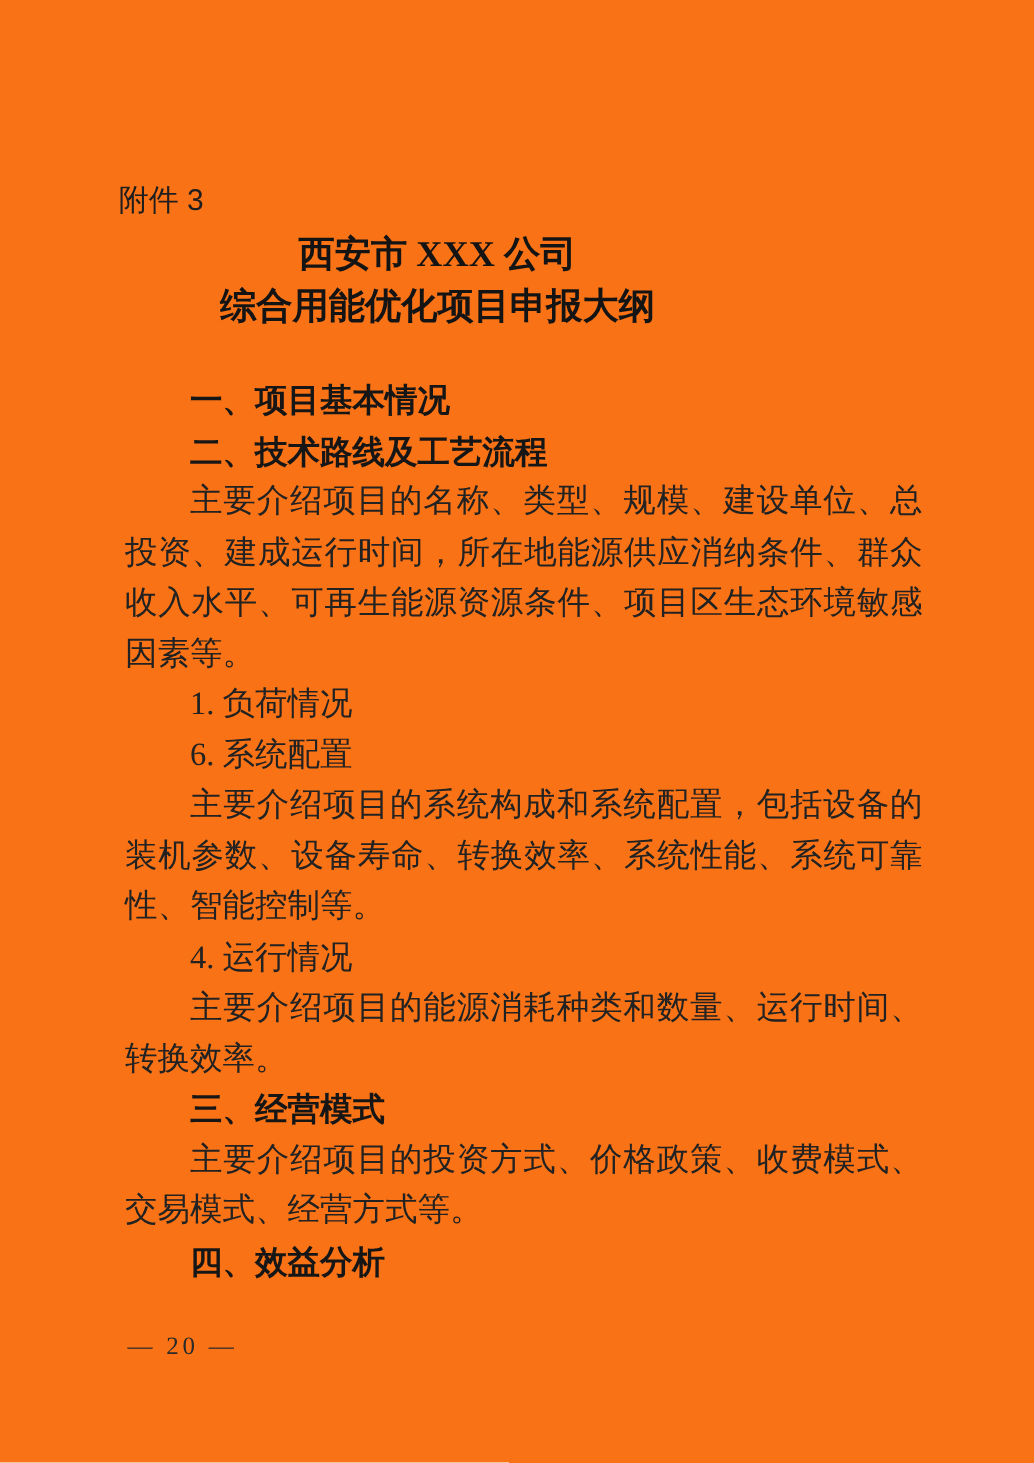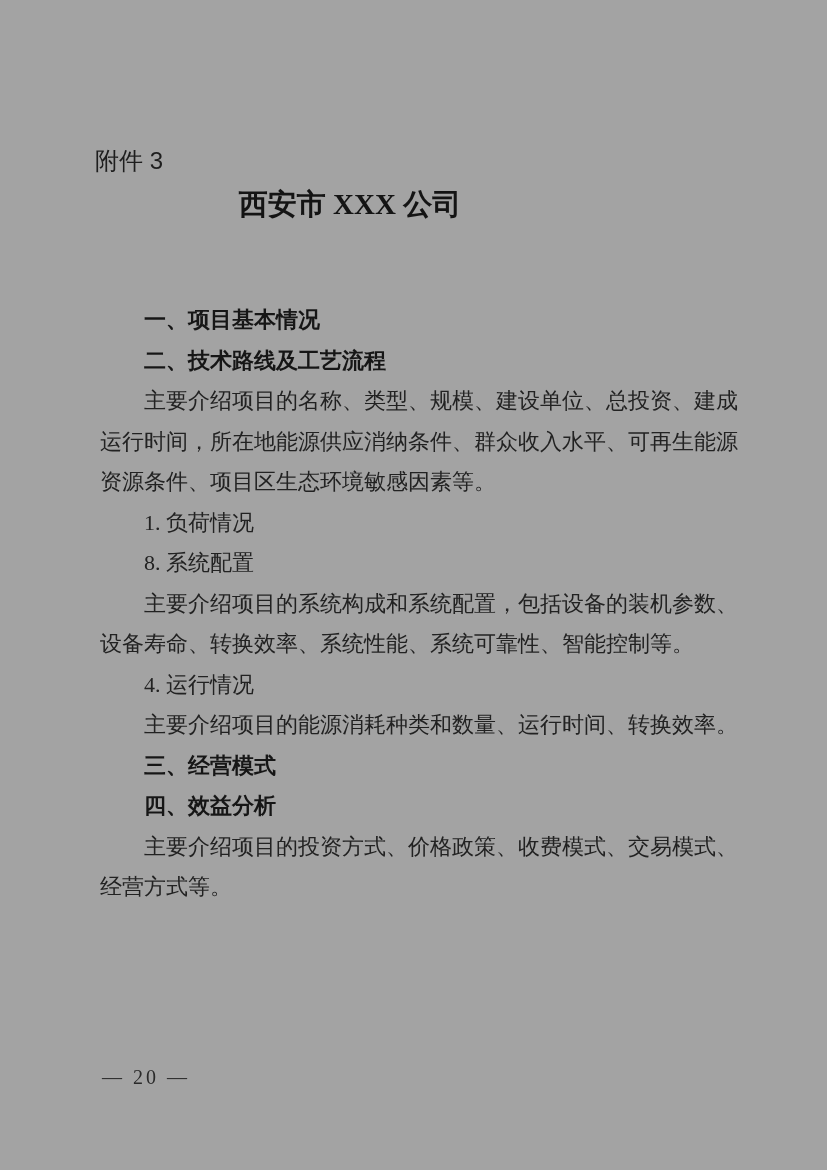--- a/index.html
+++ b/index.html
@@ -4,21 +4,21 @@
 <style>
   html, body {
     margin: 0;
     padding: 0;
     background: #ffffff;
   }
   .page {
     position: relative;
     width: 827px;
     height: 1170px;
-    background: #a3a3a3;
+    background: #f97316;
     overflow: hidden;
     font-family: "Liberation Serif", "DejaVu Serif", serif;
     color: #1e1e1e;
   }
   .attachment-label {
     position: absolute;
     left: 95px;
     top: 146px;
     font-family: "Liberation Sans", "DejaVu Sans", sans-serif;
     font-size: 24px;
@@ -38,21 +38,21 @@
     color: #141414;
   }
   .title-line {
     white-space: nowrap;
   }
   .body-block {
     position: absolute;
     top: 300px;
     left: 100px;
     width: 638px;
-    font-size: 22px;
+    font-size: 26px;
     line-height: 40.5px;
     text-align: justify;
     color: #222222;
   }
   .sec {
     margin: 0;
     text-indent: 2em;
   }
   .sec.heading {
     font-family: "Liberation Sans", "DejaVu Sans", sans-serif;
@@ -75,31 +75,32 @@
 </style>
 </head>
 <body>
 
 <div class="page">
 
   <div class="attachment-label">附件 3</div>
 
   <div class="title-block">
     <div class="title-line">西安市 XXX 公司</div>
+    <div class="title-line">综合用能优化项目申报大纲</div>
   </div>
 
   <div class="body-block">
     <div class="sec heading">一、项目基本情况</div>
     <div class="sec heading">二、技术路线及工艺流程</div>
     <div class="sec paragraph">主要介绍项目的名称、类型、规模、建设单位、总投资、建成运行时间，所在地能源供应消纳条件、群众收入水平、可再生能源资源条件、项目区生态环境敏感因素等。</div>
     <div class="sec subheading">1. 负荷情况</div>
-    <div class="sec subheading">8. 系统配置</div>
+    <div class="sec subheading">6. 系统配置</div>
     <div class="sec paragraph">主要介绍项目的系统构成和系统配置，包括设备的装机参数、设备寿命、转换效率、系统性能、系统可靠性、智能控制等。</div>
     <div class="sec subheading">4. 运行情况</div>
     <div class="sec paragraph">主要介绍项目的能源消耗种类和数量、运行时间、转换效率。</div>
     <div class="sec heading">三、经营模式</div>
+    <div class="sec paragraph">主要介绍项目的投资方式、价格政策、收费模式、交易模式、经营方式等。</div>
     <div class="sec heading">四、效益分析</div>
-    <div class="sec paragraph">主要介绍项目的投资方式、价格政策、收费模式、交易模式、经营方式等。</div>
   </div>
 
   <div class="page-number">— 20 —</div>
 
 </div>
 
 </body></html>

